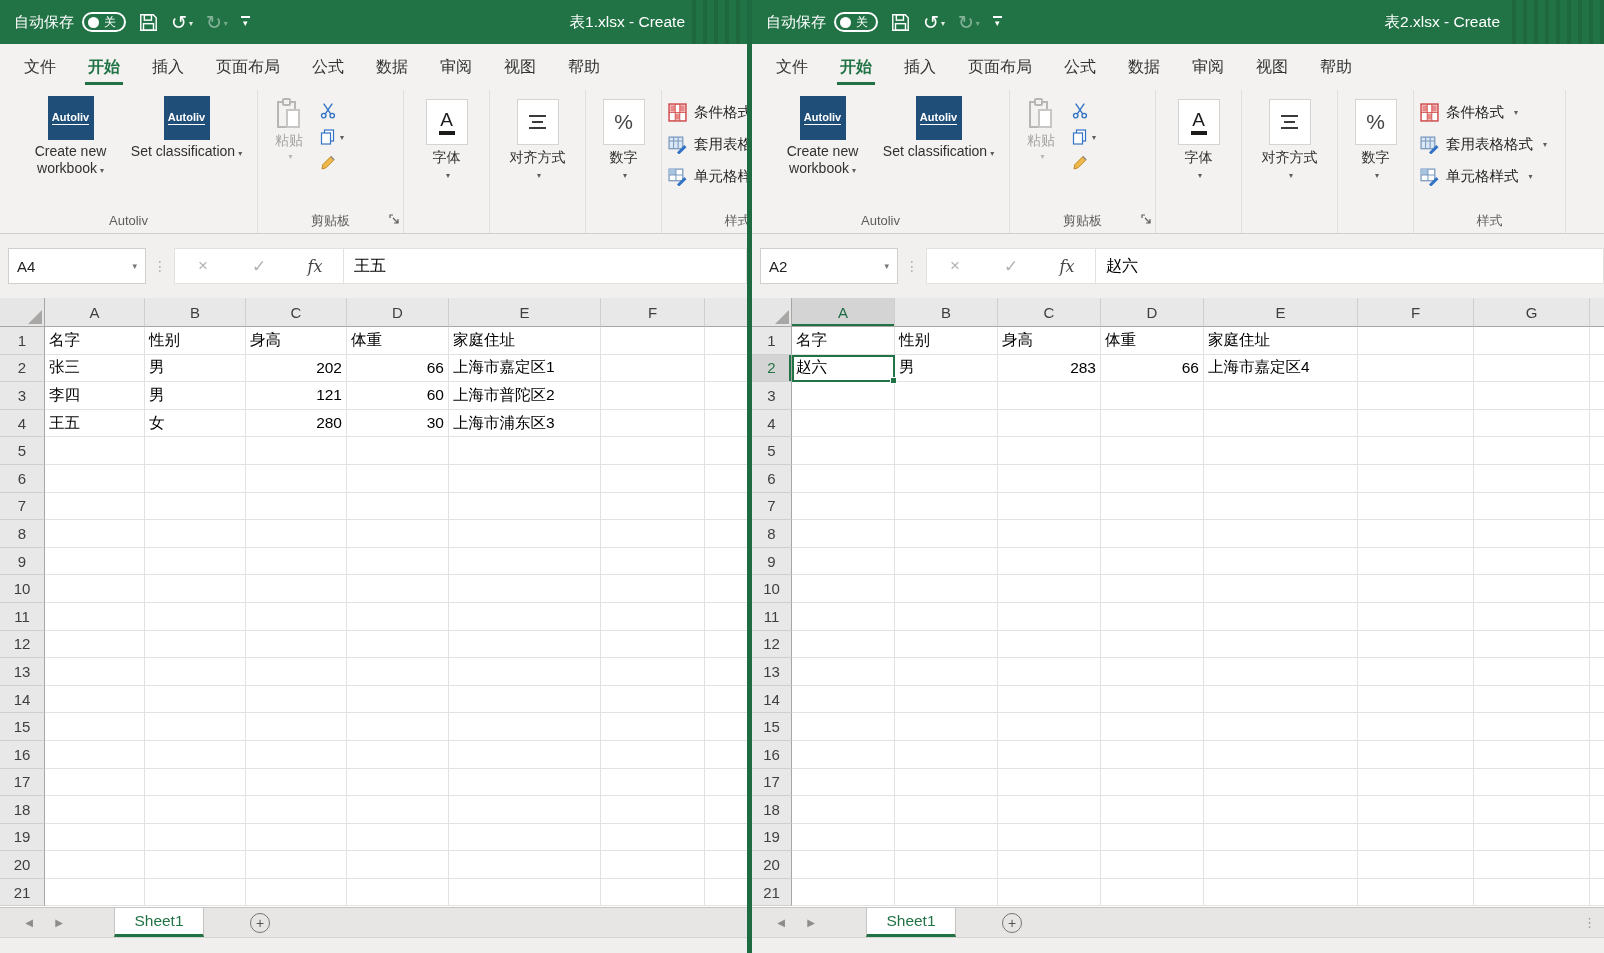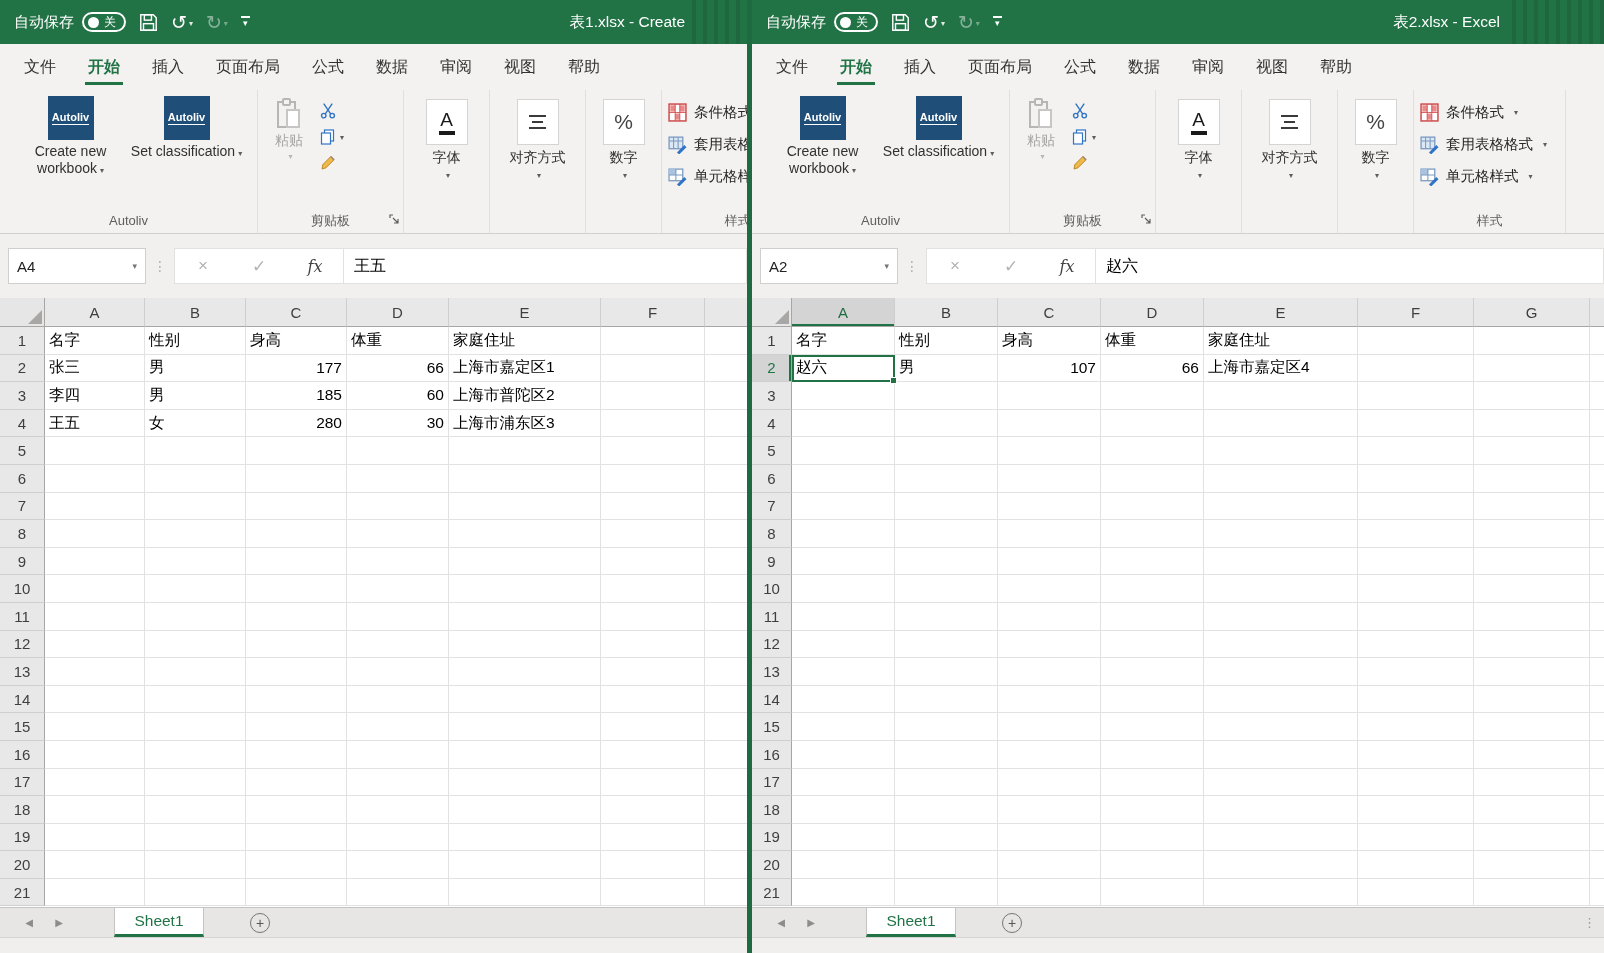--- a/index.html
+++ b/index.html
@@ -349,31 +349,31 @@
           <div class="gcell" style="flex: 0 0 101px;">身高</div>
           <div class="gcell" style="flex: 0 0 102px;">体重</div>
           <div class="gcell" style="flex: 0 0 152px;">家庭住址</div>
           <div class="gcell" style="flex: 0 0 104px;"></div>
           <div class="gcell filler" style="flex: 1 1 0%;"></div>
         </div>
         <div class="grow">
           <div class="rhead" style="flex: 0 0 45px;">2</div>
           <div class="gcell" style="flex: 0 0 100px;">张三</div>
           <div class="gcell" style="flex: 0 0 101px;">男</div>
-          <div class="gcell num" style="flex: 0 0 101px;">177</div>
+          <div class="gcell num" style="flex: 0 0 101px;">202</div>
           <div class="gcell num" style="flex: 0 0 102px;">66</div>
           <div class="gcell" style="flex: 0 0 152px;">上海市嘉定区1</div>
           <div class="gcell" style="flex: 0 0 104px;"></div>
           <div class="gcell filler" style="flex: 1 1 0%;"></div>
         </div>
         <div class="grow">
           <div class="rhead" style="flex: 0 0 45px;">3</div>
           <div class="gcell" style="flex: 0 0 100px;">李四</div>
           <div class="gcell" style="flex: 0 0 101px;">男</div>
-          <div class="gcell num" style="flex: 0 0 101px;">185</div>
+          <div class="gcell num" style="flex: 0 0 101px;">121</div>
           <div class="gcell num" style="flex: 0 0 102px;">60</div>
           <div class="gcell" style="flex: 0 0 152px;">上海市普陀区2</div>
           <div class="gcell" style="flex: 0 0 104px;"></div>
           <div class="gcell filler" style="flex: 1 1 0%;"></div>
         </div>
         <div class="grow">
           <div class="rhead" style="flex: 0 0 45px;">4</div>
           <div class="gcell" style="flex: 0 0 100px;">王五</div>
           <div class="gcell" style="flex: 0 0 101px;">女</div>
           <div class="gcell num" style="flex: 0 0 101px;">280</div>
@@ -590,21 +590,21 @@
           </span>
         <span class="tbi redo">
             <span>↻</span>
             <span class="mini">▾</span>
           </span>
         <span class="customize">
             <span class="bar"></span>
             <span>▾</span>
           </span>
       </div>
-      <div class="title">表2.xlsx - Excel</div>
+      <div class="title">表2.xlsx - Create</div>
       <div class="stripes"></div>
     </div>
 
     <div class="menubar">
   <span class="menu-tab">文件</span>
   <span class="menu-tab active">开始</span>
   <span class="menu-tab">插入</span>
   <span class="menu-tab">页面布局</span>
   <span class="menu-tab">公式</span>
   <span class="menu-tab">数据</span>
@@ -785,21 +785,21 @@
           <div class="gcell" style="flex: 0 0 103px;">体重</div>
           <div class="gcell" style="flex: 0 0 154px;">家庭住址</div>
           <div class="gcell" style="flex: 0 0 116px;"></div>
           <div class="gcell" style="flex: 0 0 116px;"></div>
           <div class="gcell filler" style="flex: 1 1 0%;"></div>
         </div>
         <div class="grow">
           <div class="rhead hl" style="flex: 0 0 40px;">2</div>
           <div class="gcell selected" style="flex: 0 0 103px;">赵六<div class="fillh"></div></div>
           <div class="gcell" style="flex: 0 0 103px;">男</div>
-          <div class="gcell num" style="flex: 0 0 103px;">107</div>
+          <div class="gcell num" style="flex: 0 0 103px;">283</div>
           <div class="gcell num" style="flex: 0 0 103px;">66</div>
           <div class="gcell" style="flex: 0 0 154px;">上海市嘉定区4</div>
           <div class="gcell" style="flex: 0 0 116px;"></div>
           <div class="gcell" style="flex: 0 0 116px;"></div>
           <div class="gcell filler" style="flex: 1 1 0%;"></div>
         </div>
         <div class="grow">
           <div class="rhead" style="flex: 0 0 40px;">3</div>
           <div class="gcell" style="flex: 0 0 103px;"></div>
           <div class="gcell" style="flex: 0 0 103px;"></div>

